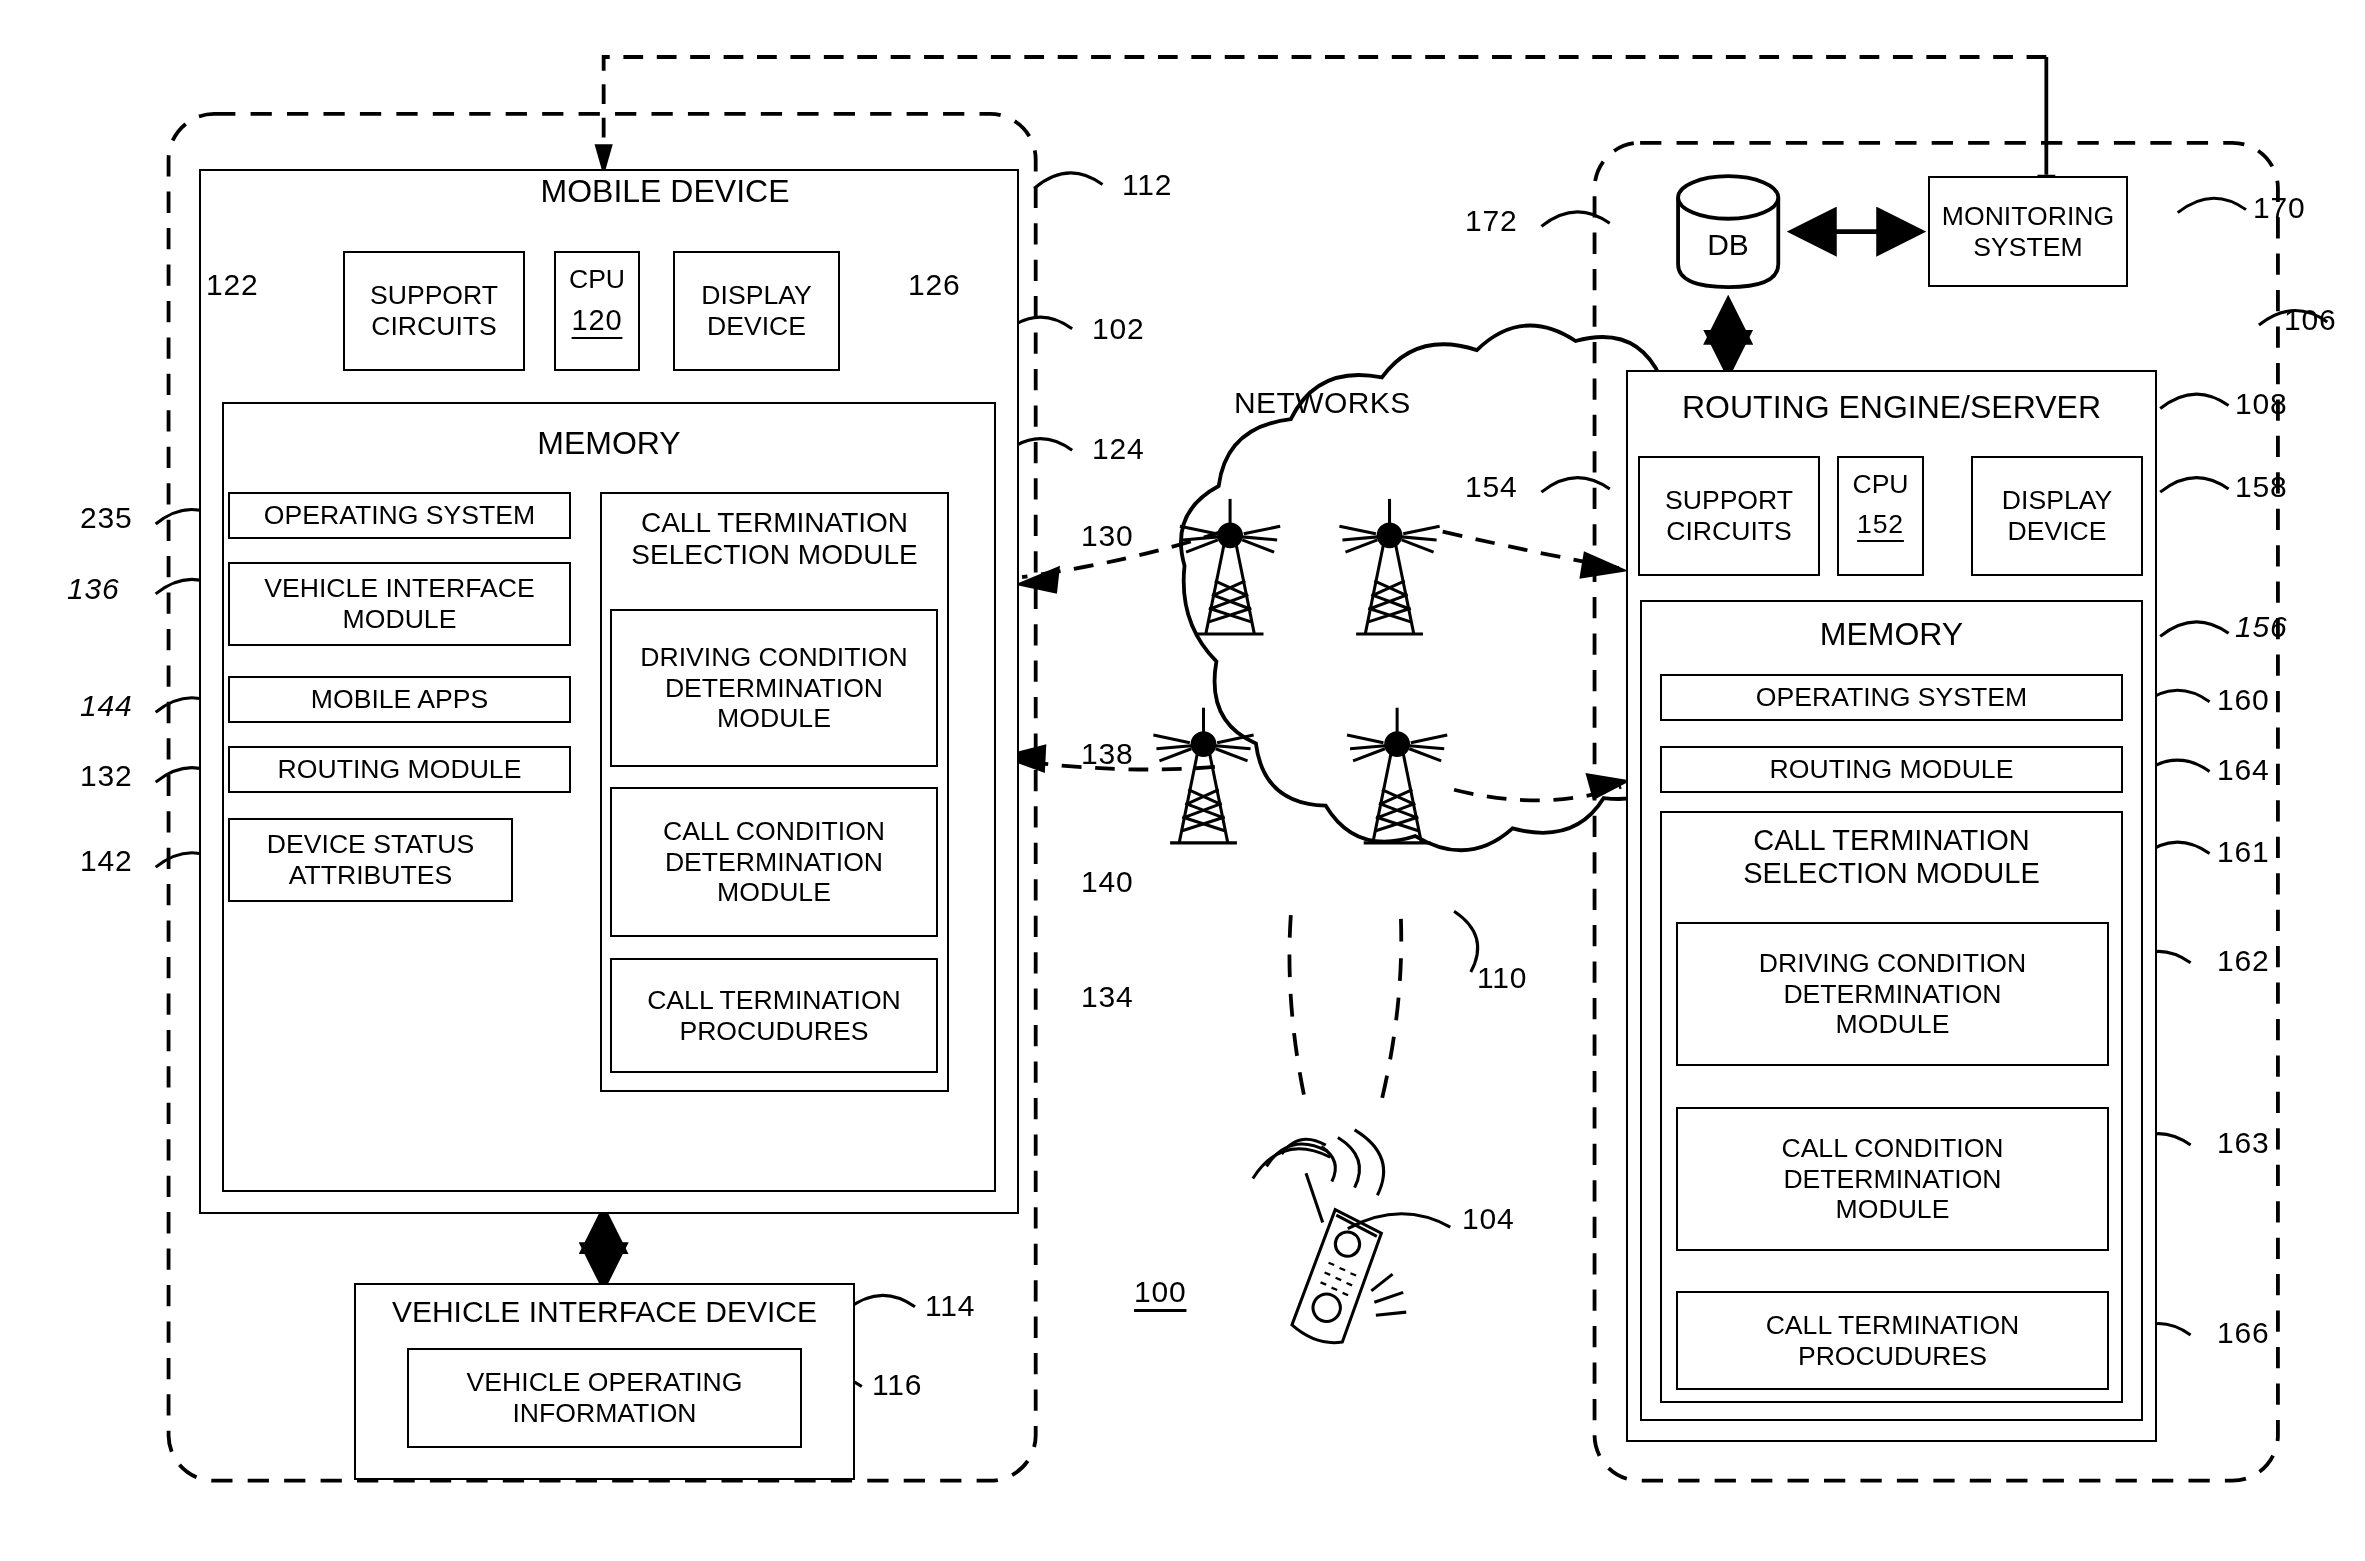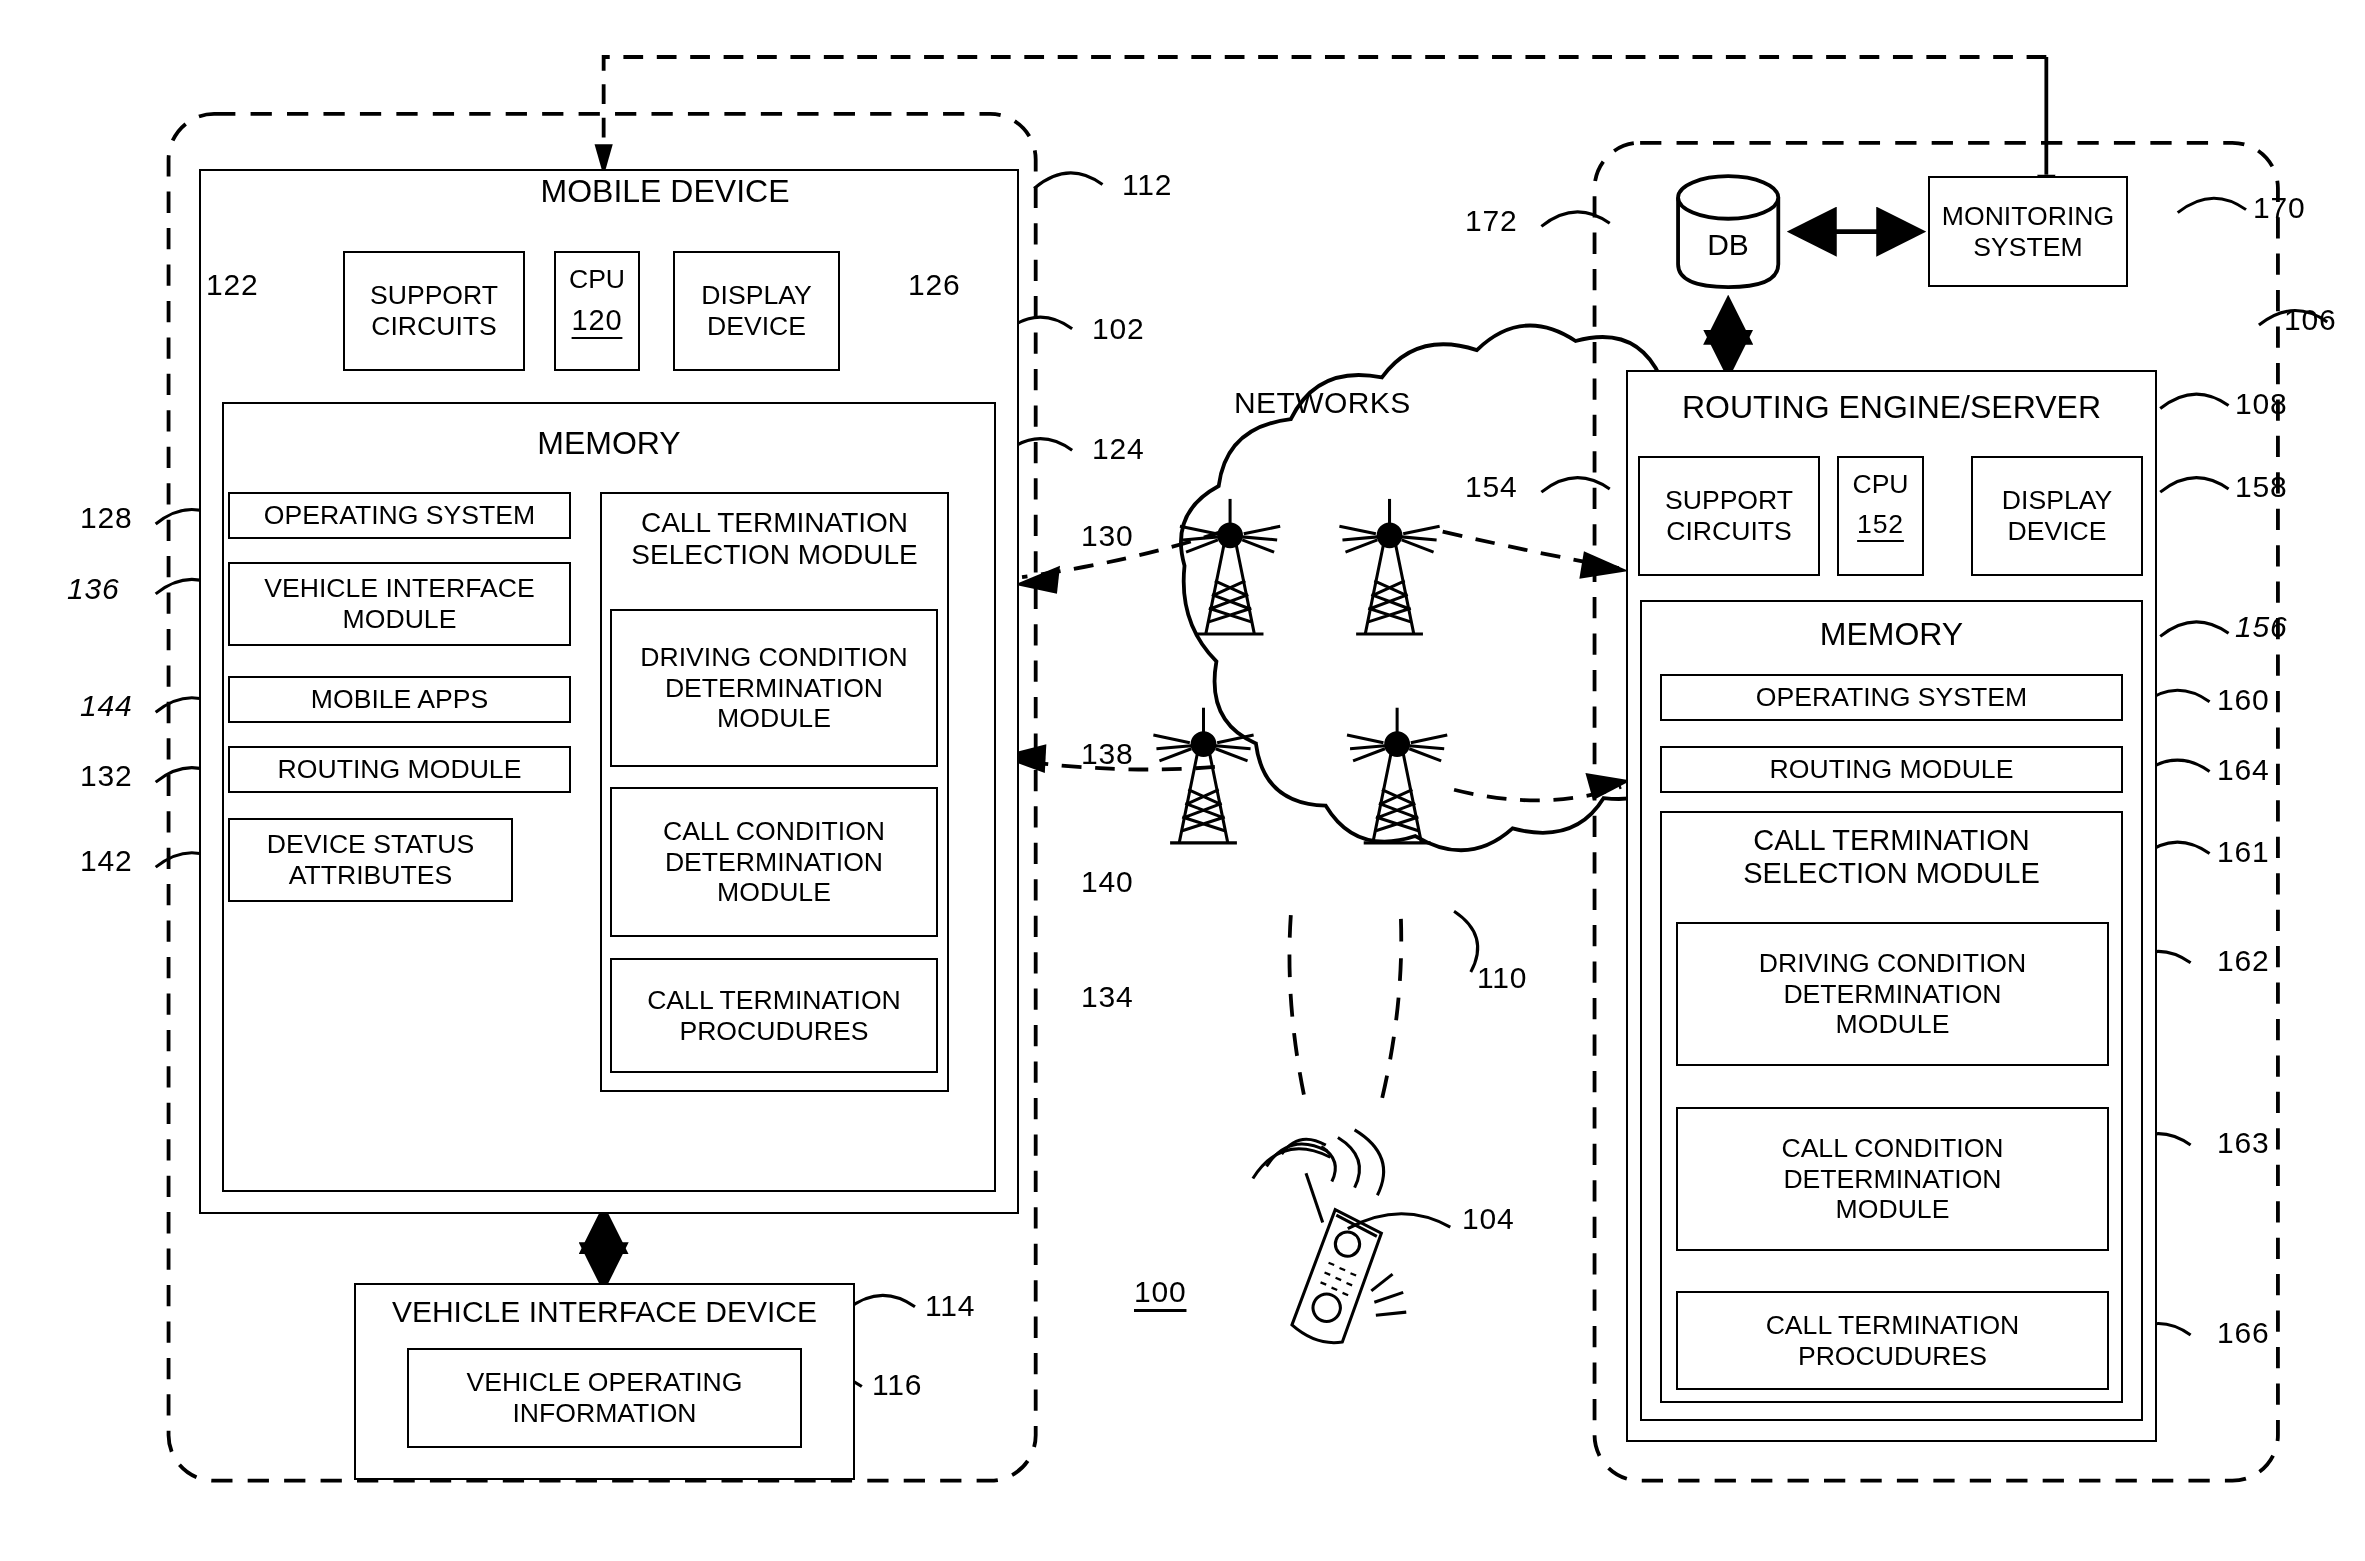--- a/index.html
+++ b/index.html
@@ -315,21 +315,21 @@
 DETERMINATION
 MODULE</div>
   <div class="leafbox" style="left:1676px;top:1291px;width:433px;height:99px;">CALL TERMINATION
 PROCUDURES</div>
 
   <div class="refnum" style="left:1122px;top:170px;">112</div>
   <div class="refnum" style="left:1092px;top:314px;">102</div>
   <div class="refnum" style="left:1092px;top:434px;">124</div>
   <div class="refnum" style="left:206px;top:270px;">122</div>
   <div class="refnum" style="left:908px;top:270px;">126</div>
-  <div class="refnum" style="left:80px;top:503px;">128</div>
+  <div class="refnum" style="left:80px;top:503px;">235</div>
   <div class="refnum" style="left:67px;top:574px;font-style:italic;">136</div>
   <div class="refnum" style="left:80px;top:691px;font-style:italic;">144</div>
   <div class="refnum" style="left:80px;top:761px;">132</div>
   <div class="refnum" style="left:80px;top:846px;">142</div>
   <div class="refnum" style="left:1081px;top:521px;">130</div>
   <div class="refnum" style="left:1081px;top:739px;">138</div>
   <div class="refnum" style="left:1081px;top:867px;">140</div>
   <div class="refnum" style="left:1081px;top:982px;">134</div>
   <div class="refnum" style="left:925px;top:1291px;">114</div>
   <div class="refnum" style="left:872px;top:1370px;">116</div>

